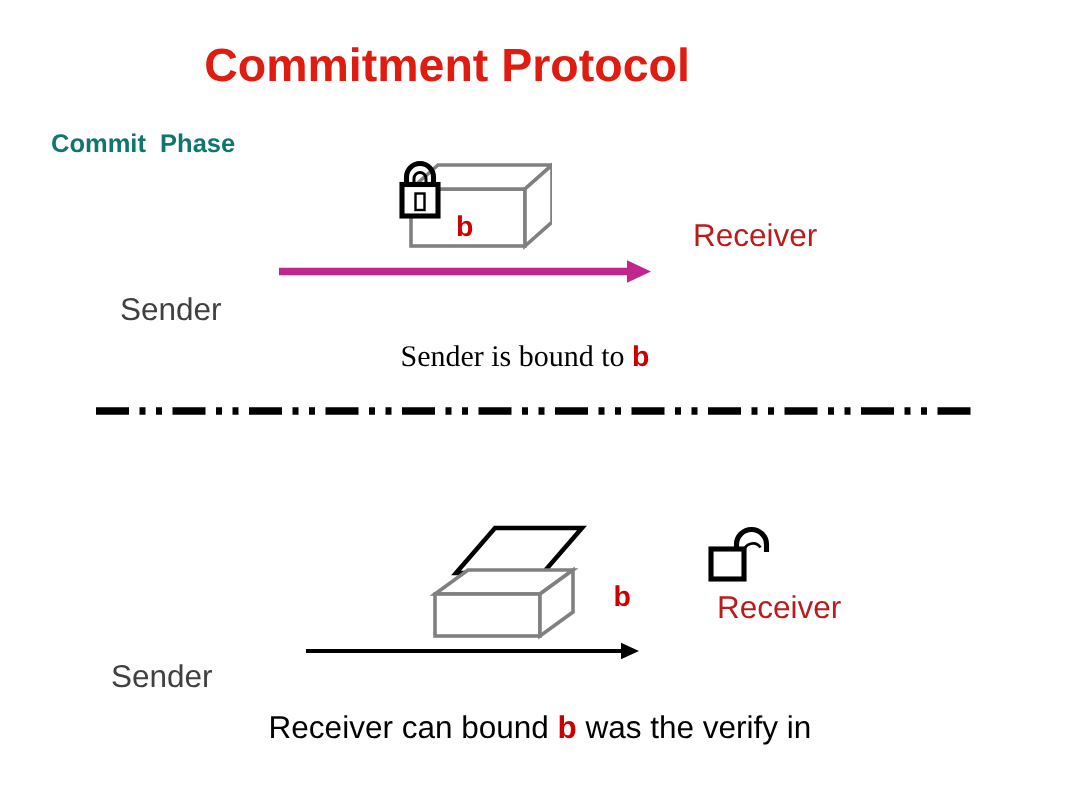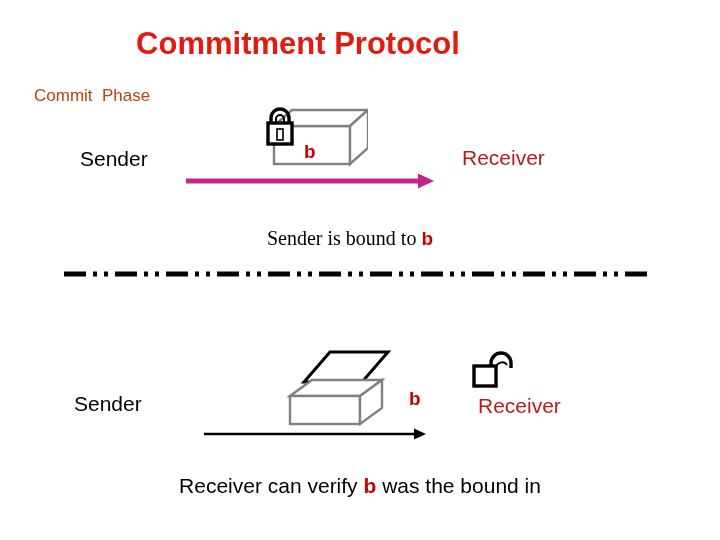--- a/index.html
+++ b/index.html
@@ -36,36 +36,36 @@
     color: #e01b10;
     letter-spacing: 0px;
     white-space: nowrap;
   }
 
   
   .phase-label {
     position: absolute;
     font-family: "Liberation Sans", sans-serif;
     font-size: 17px;
-    font-weight: normal;
-    color: #c2410c;
+    font-weight: bold;
+    color: #0f766e;
     white-space: pre;
   }
   .phase-commit { left: 34px; top: 86px; }
   .phase-reveal { left: 34px; top: 308px; }
 
   
   .actor {
     position: absolute;
     font-family: "Liberation Sans", sans-serif;
     font-size: 21px;
     font-weight: normal;
     white-space: nowrap;
   }
-  .actor-sender   { color: #000000; }
+  .actor-sender   { color: #404040; margin-top: 48px; }
   .actor-receiver { color: #b91c1c; }
 
   .sender-commit   { left: 80px;  top: 147px; }
   .receiver-commit { left: 462px; top: 146px; }
   .sender-reveal   { left: 74px;  top: 392px; }
   .receiver-reveal { left: 478px; top: 394px; }
 
   
   .bval {
     position: absolute;
@@ -199,15 +199,15 @@
     <path d="M26 24 A6 6 0 0 1 37 21" fill="none" stroke="#000000" stroke-width="1.8"></path>
 
     <rect x="4" y="22" width="22" height="20" fill="#ffffff" stroke="#000000" stroke-width="3.4"></rect>
   </svg>
 
   <svg class="arrow" style="left:204px; top:427px;" width="222" height="14" viewBox="0 0 222 14">
     <line x1="0" y1="7" x2="212" y2="7" stroke="#000000" stroke-width="2.6"></line>
     <polygon points="210,1.5 222,7 210,12.5" fill="#000000"></polygon>
   </svg>
 
-  <div class="caption-sans"><span>Receiver can verify </span><span class="bred">b</span><span> was the bound in</span><br></div>
+  <div class="caption-sans"><span>Receiver can bound </span><span class="bred">b</span><span> was the verify in</span><br></div>
 
 </div>
 
 </body></html>

